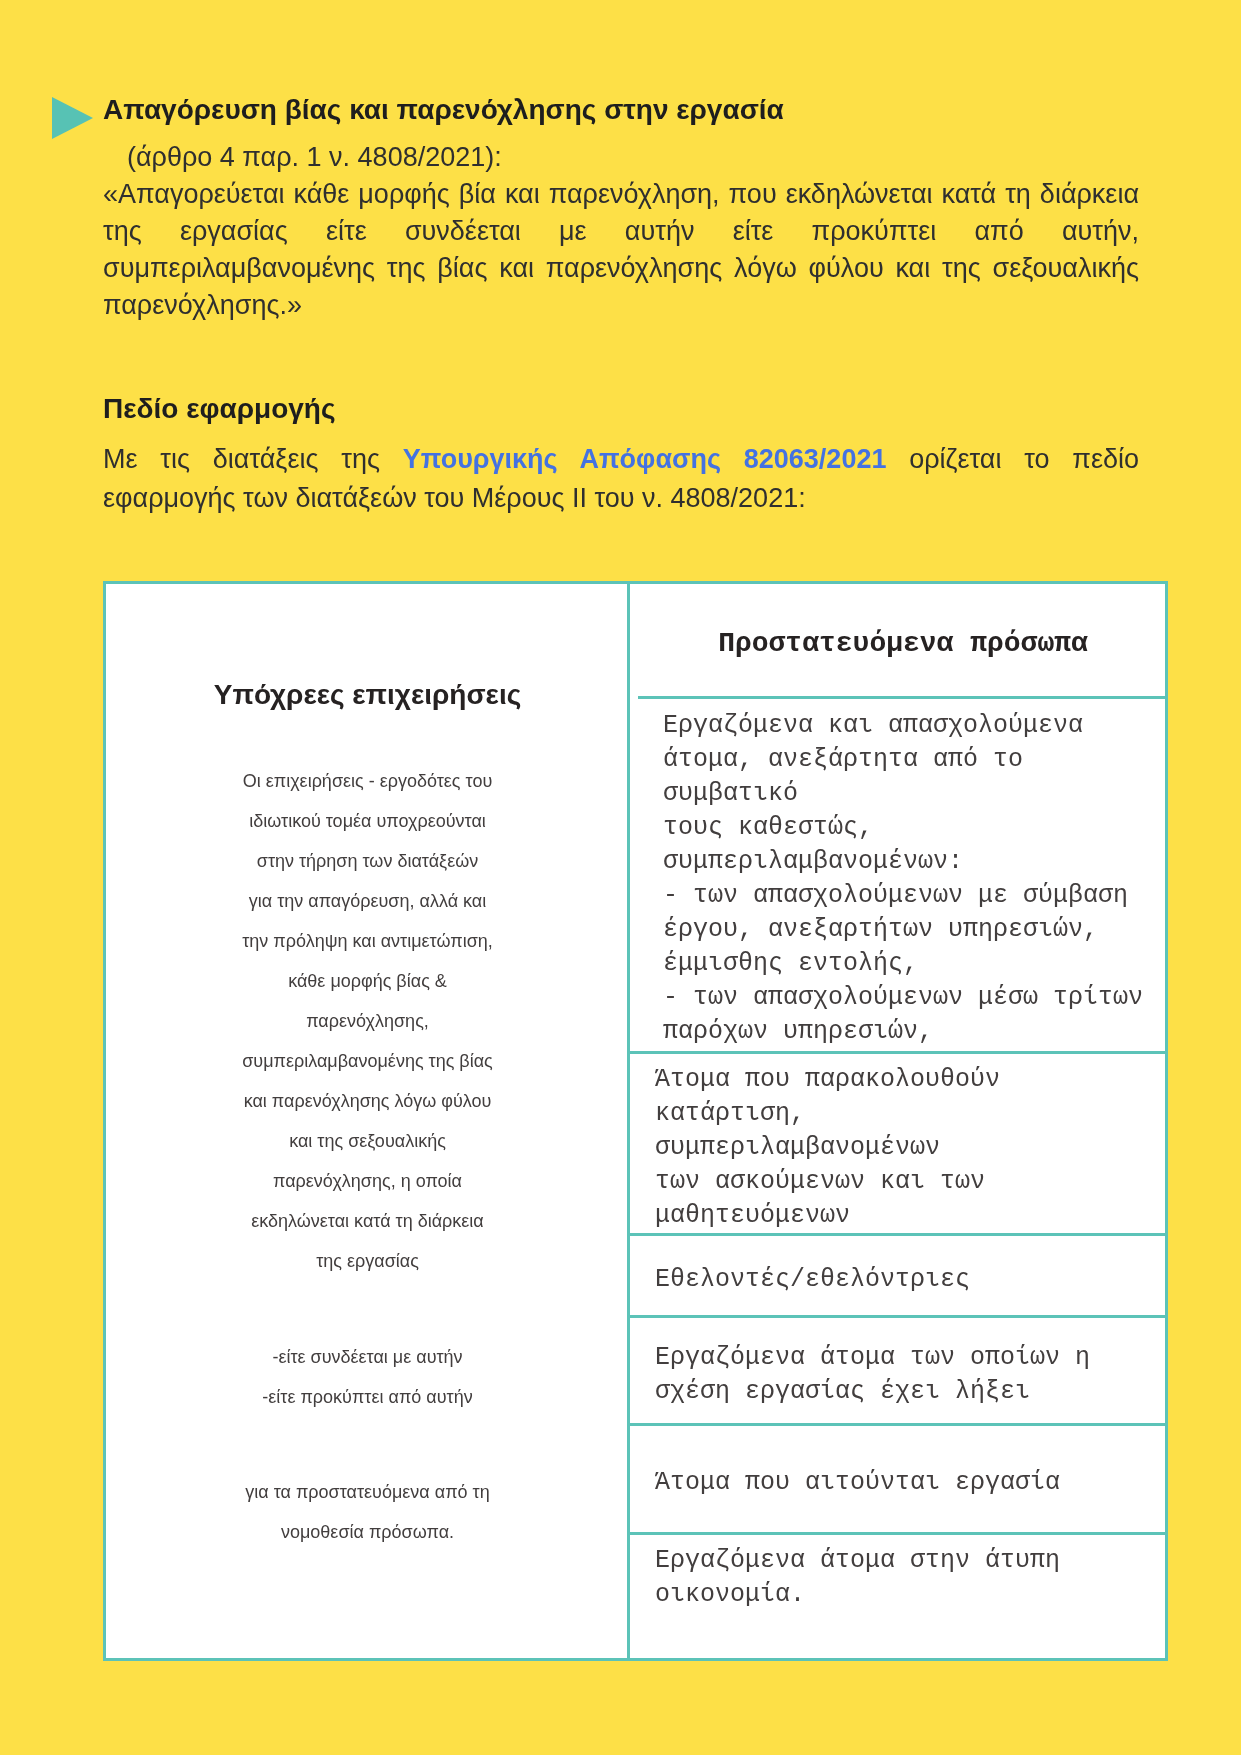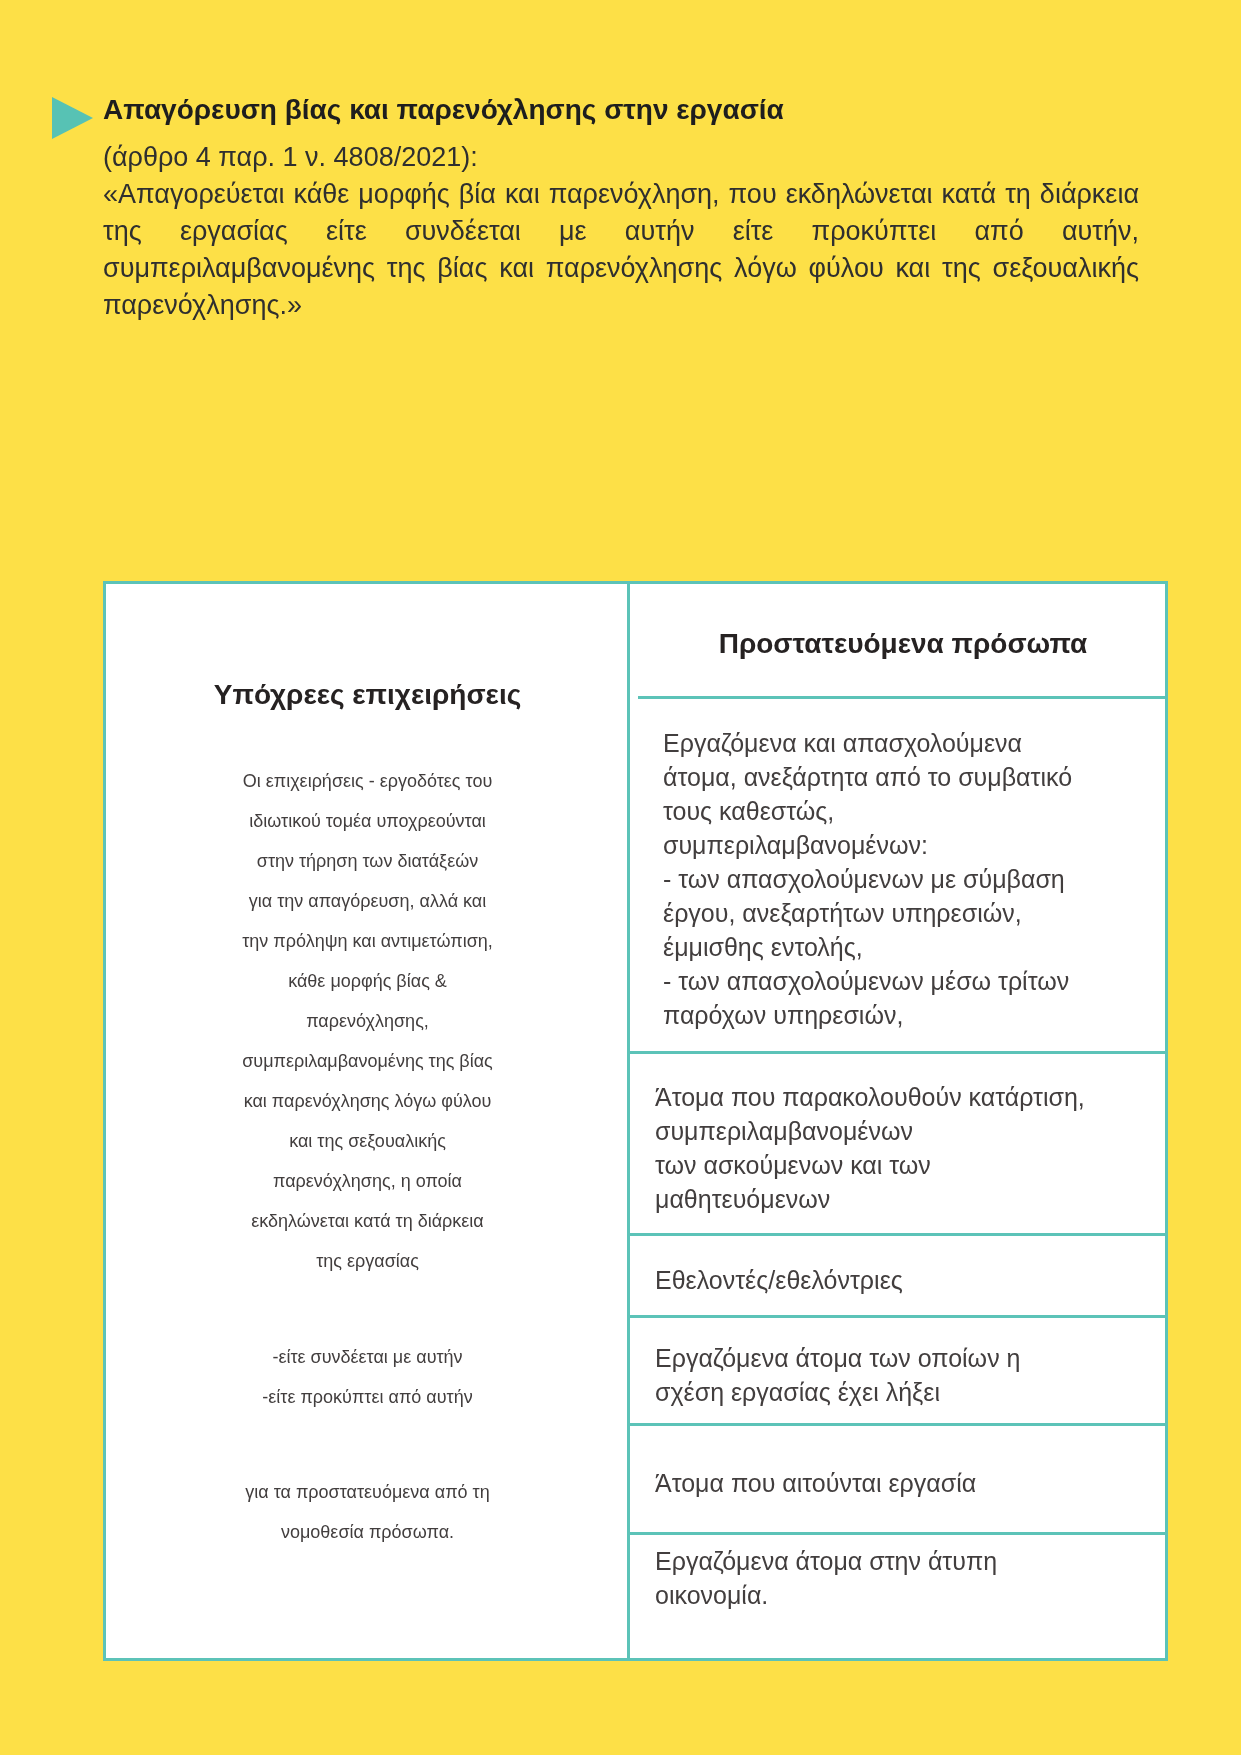--- a/index.html
+++ b/index.html
@@ -31,20 +31,21 @@
     font-size: 28px;
     line-height: 34px;
     font-weight: 700;
     color: #1e1e1e;
     margin-bottom: 12px;
   }
   .intro .sub {
     font-size: 27px;
     line-height: 37px;
     color: #2f2f2f;
+    margin-left: 24px;
   }
   .intro .quote {
     font-size: 27px;
     line-height: 37px;
     text-align: justify;
     color: #2f2f2f;
   }
   
   .scope {
     position: absolute;
@@ -106,20 +107,21 @@
     flex-direction: column;
     color: #423e3e;
   }
   .col-right .row {
     display: flex;
     align-items: center;
     padding: 8px 14px 0 25px;
     font-size: 25px;
     line-height: 34px;
     white-space: pre-line;
+    font-family: Liberation Mono, monospace;
   }
   .col-right .row + .row { border-top: 3px solid #5CC3B8; }
   .col-right .header-row {
     justify-content: center;
     text-align: center;
     font-size: 28px;
     font-weight: 700;
     color: #262222;
     white-space: normal;
   }
@@ -137,20 +139,24 @@
 <div class="page">
 
   <span class="bullet"></span>
 
   <div class="intro">
     <h1>Απαγόρευση βίας και παρενόχλησης στην εργασία</h1>
     <p class="sub">(άρθρο 4 παρ. 1 ν. 4808/2021):</p>
     <p class="quote">«Απαγορεύεται κάθε μορφής βία και παρενόχληση, που εκδηλώνεται κατά τη διάρκεια της εργασίας είτε συνδέεται με αυτήν είτε προκύπτει από αυτήν, συμπεριλαμβανομένης της βίας και παρενόχλησης λόγω φύλου και της σεξουαλικής παρενόχλησης.»</p>
   </div>
 
+  <div class="scope">
+    <h2>Πεδίο εφαρμογής</h2>
+    <p><span>Με τις διατάξεις της </span><a class="link">Υπουργικής Απόφασης 82063/2021</a><span> ορίζεται το πεδίο εφαρμογής των διατάξεών του Μέρους ΙΙ του ν. 4808/2021:</span></p>
+  </div>
 
   <div class="vtable">
     <div class="col-left">
       <div class="cell-header">Υπόχρεες επιχειρήσεις</div>
       <div class="para p0">Οι επιχειρήσεις - εργοδότες του
 ιδιωτικού τομέα υποχρεούνται
 στην τήρηση των διατάξεών
 για την απαγόρευση, αλλά και
 την πρόληψη και αντιμετώπιση,
 κάθε μορφής βίας &amp;

